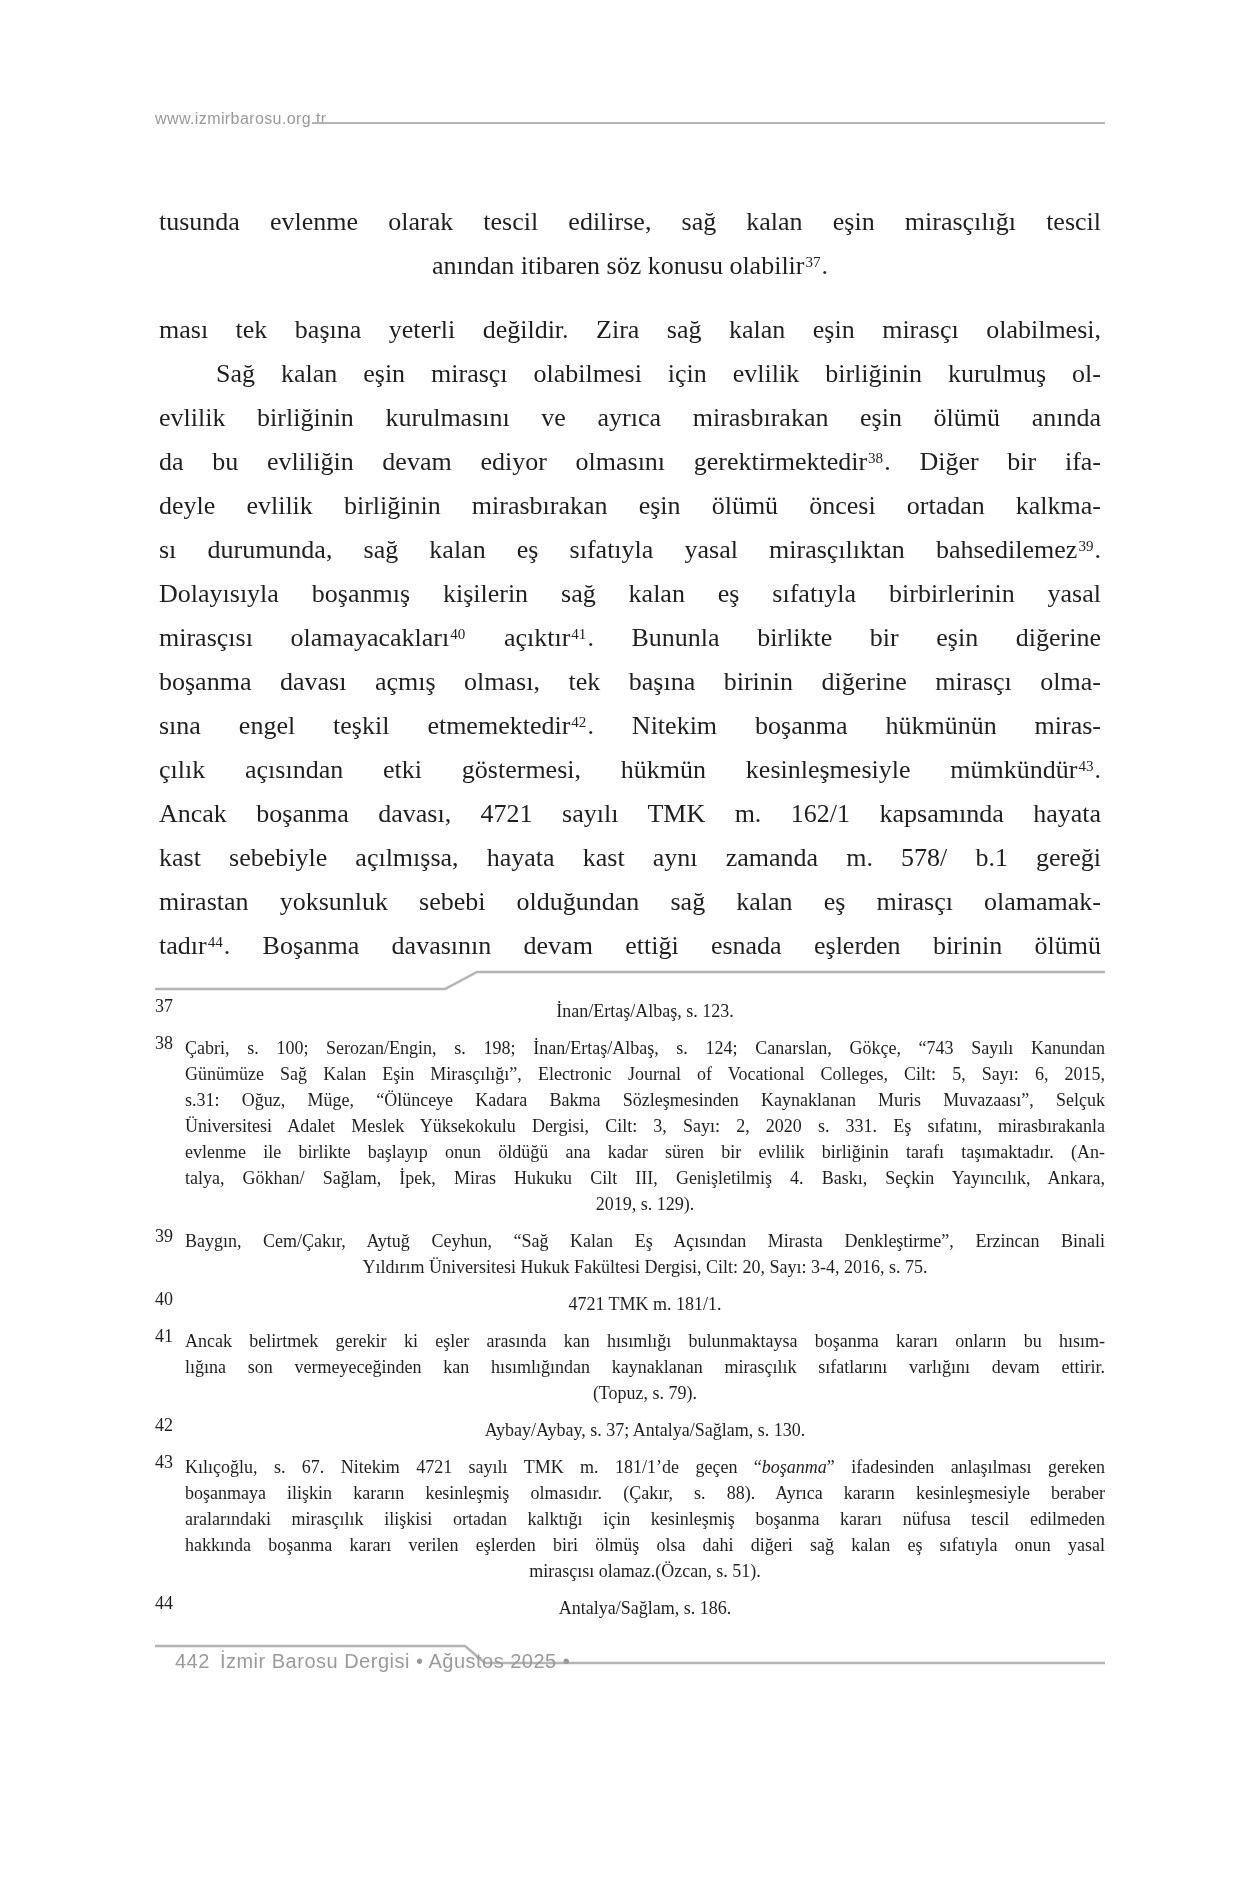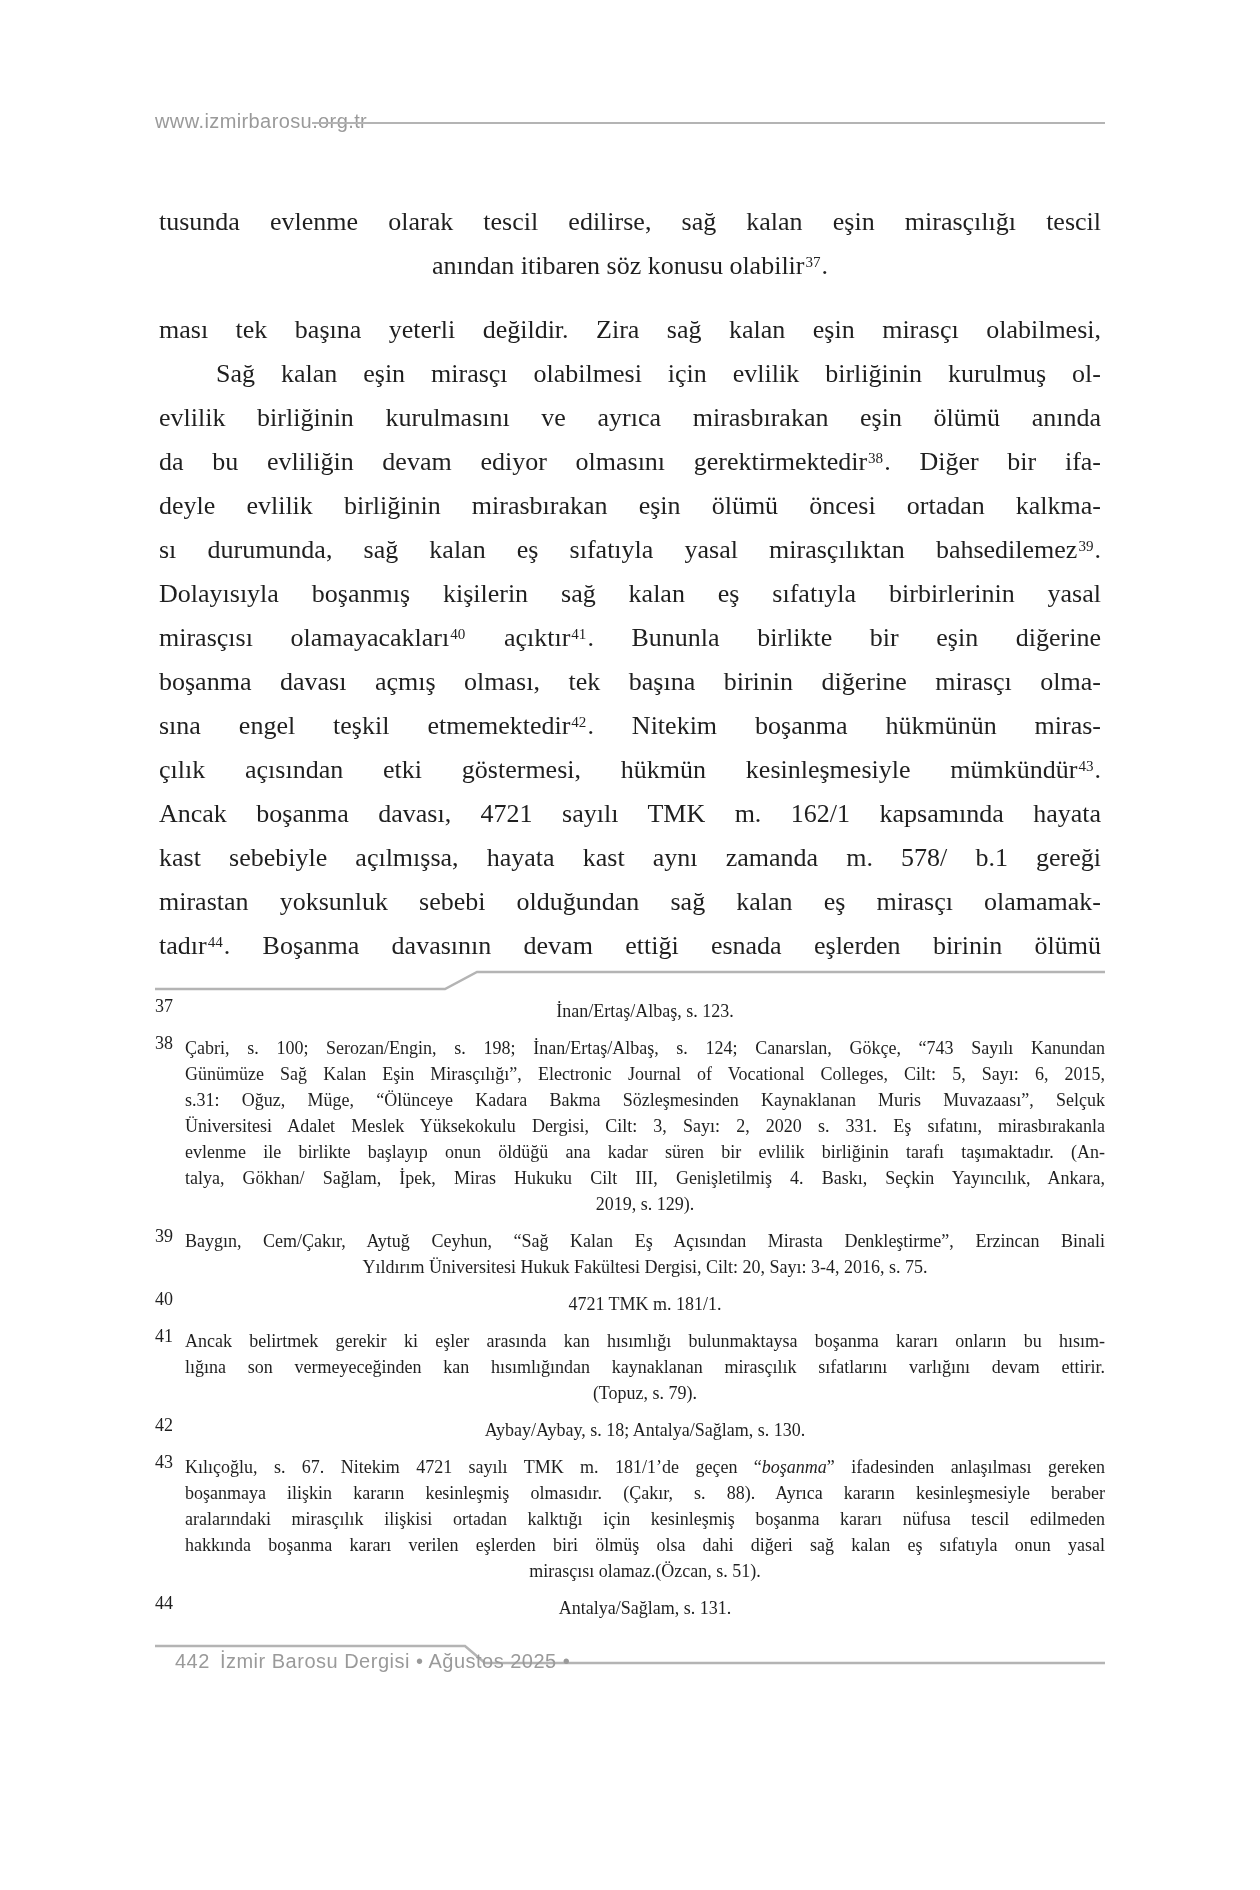--- a/index.html
+++ b/index.html
@@ -15,21 +15,21 @@
     background:#ffffff;
     overflow:hidden;
     font-family:"Liberation Serif","DejaVu Serif",serif;
     color:var(--text);
   }
   
   .header-url{
     position:absolute;
     left:155px; top:110px;
     font-family:"Liberation Sans","DejaVu Sans",sans-serif;
-    font-size:20px;
+    font-size:16px;
     letter-spacing:0.4px;
     color:var(--muted);
   }
   .header-rule{
     position:absolute;
     left:312px; top:122px;
     width:793px; height:2px;
     background:var(--rule);
   }
   
@@ -150,33 +150,33 @@
         <div class="fline">4721 TMK m. 181/1.</div>
       </div>
       <div class="footnote">
         <span class="fn-num">41</span>
         <div class="fline j">Ancak belirtmek gerekir ki eşler arasında kan hısımlığı bulunmaktaysa boşanma kararı onların bu hısım-</div>
         <div class="fline j">lığına son vermeyeceğinden kan hısımlığından kaynaklanan mirasçılık sıfatlarını varlığını devam ettirir.</div>
         <div class="fline">(Topuz, s. 79).</div>
       </div>
       <div class="footnote">
         <span class="fn-num">42</span>
-        <div class="fline">Aybay/Aybay, s. 18; Antalya/Sağlam, s. 130.</div>
+        <div class="fline">Aybay/Aybay, s. 37; Antalya/Sağlam, s. 130.</div>
       </div>
       <div class="footnote">
         <span class="fn-num">43</span>
         <div class="fline j">Kılıçoğlu, s. 67. Nitekim 4721 sayılı TMK m. 181/1’de geçen “<em>boşanma</em>” ifadesinden anlaşılması gereken</div>
         <div class="fline j">boşanmaya ilişkin kararın kesinleşmiş olmasıdır. (Çakır, s. 88). Ayrıca kararın kesinleşmesiyle beraber</div>
         <div class="fline j">aralarındaki mirasçılık ilişkisi ortadan kalktığı için kesinleşmiş boşanma kararı nüfusa tescil edilmeden</div>
         <div class="fline j">hakkında boşanma kararı verilen eşlerden biri ölmüş olsa dahi diğeri sağ kalan eş sıfatıyla onun yasal</div>
         <div class="fline">mirasçısı olamaz.(Özcan, s. 51).</div>
       </div>
       <div class="footnote">
         <span class="fn-num">44</span>
-        <div class="fline">Antalya/Sağlam, s. 131.</div>
+        <div class="fline">Antalya/Sağlam, s. 186.</div>
       </div>
     </div>
 
   <svg class="sepsvg" style="top:1643px;" width="950" height="24" viewBox="0 0 950 24">
     <polyline points="0,3 310,3 330,20 950,20" fill="none" stroke="#b4b4b4" stroke-width="2.5"></polyline>
   </svg>
 
   <div class="footer">
     <span class="pgnum">442</span><span>İzmir Barosu Dergisi • Ağustos 2025 •</span>
   </div>

